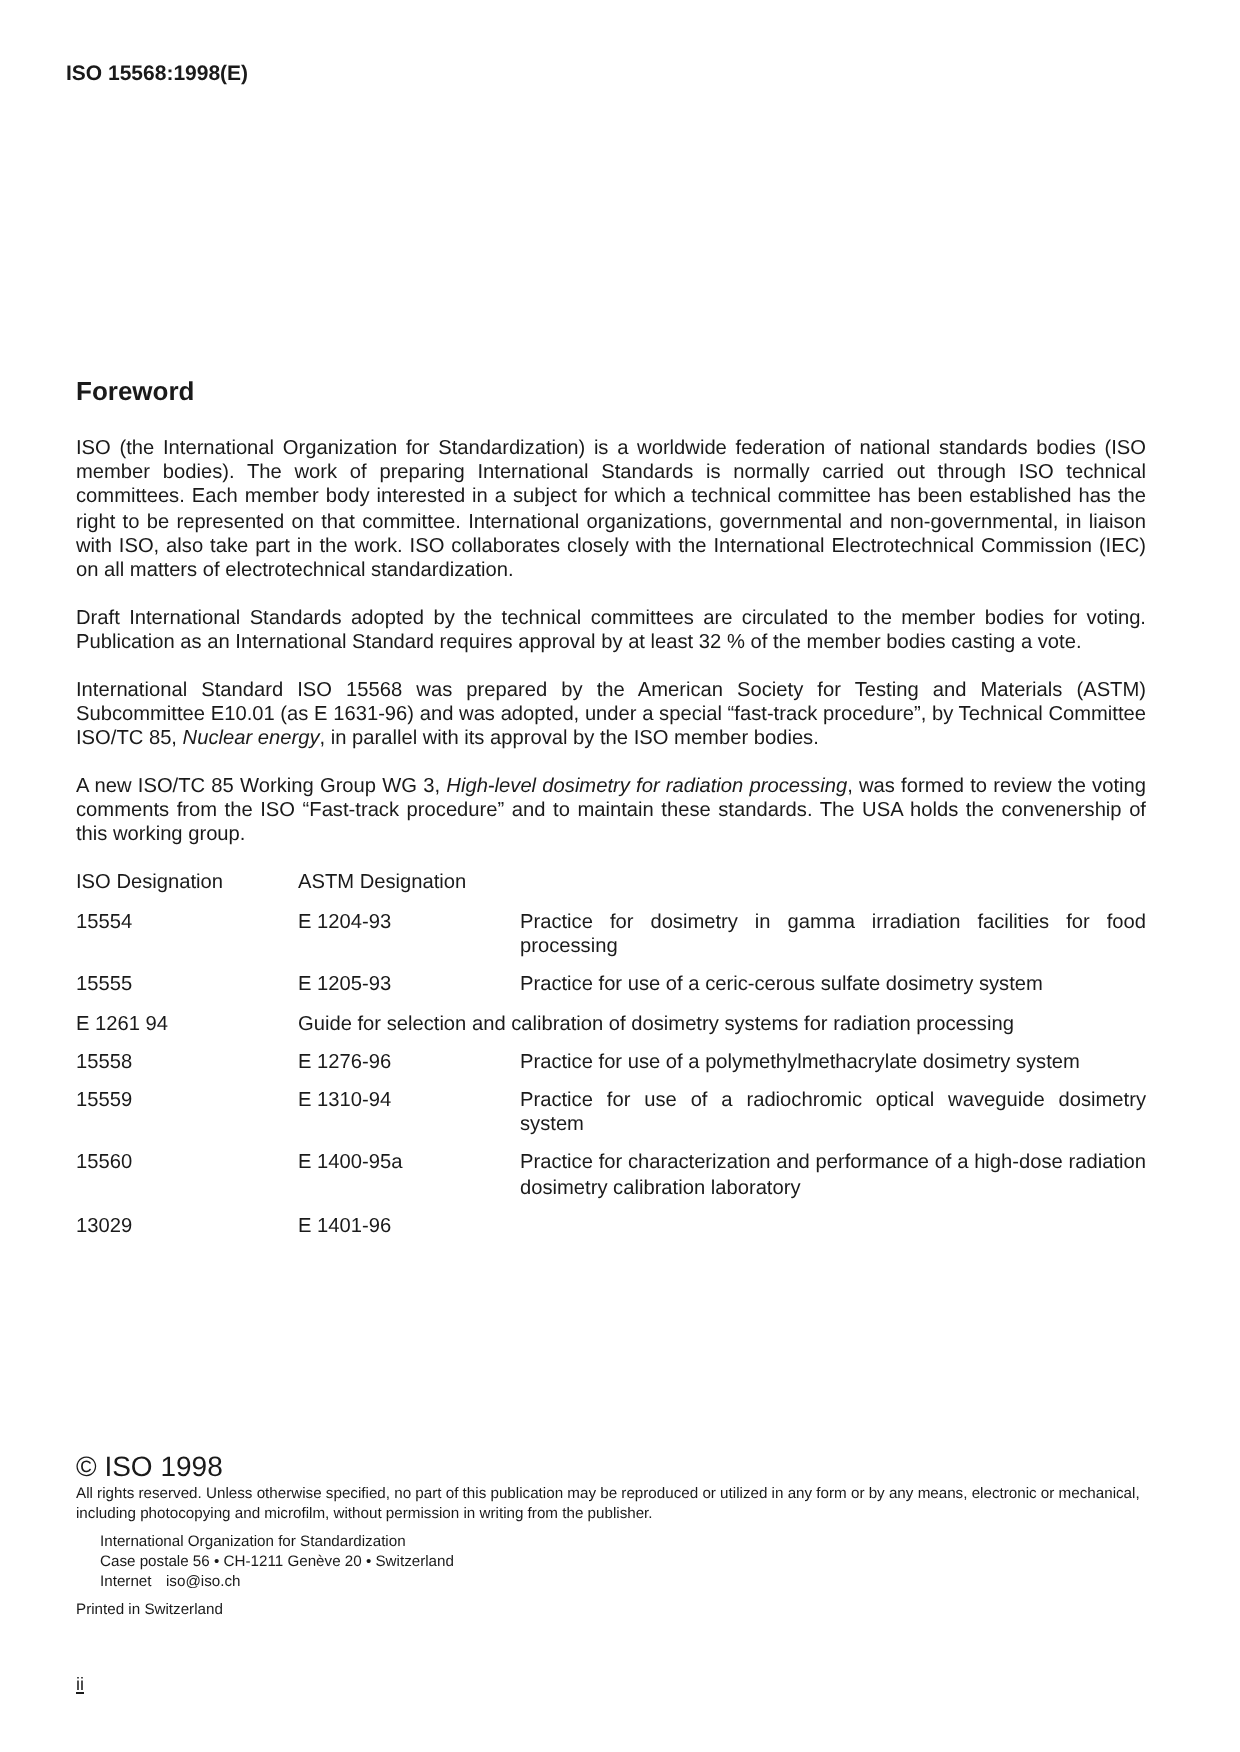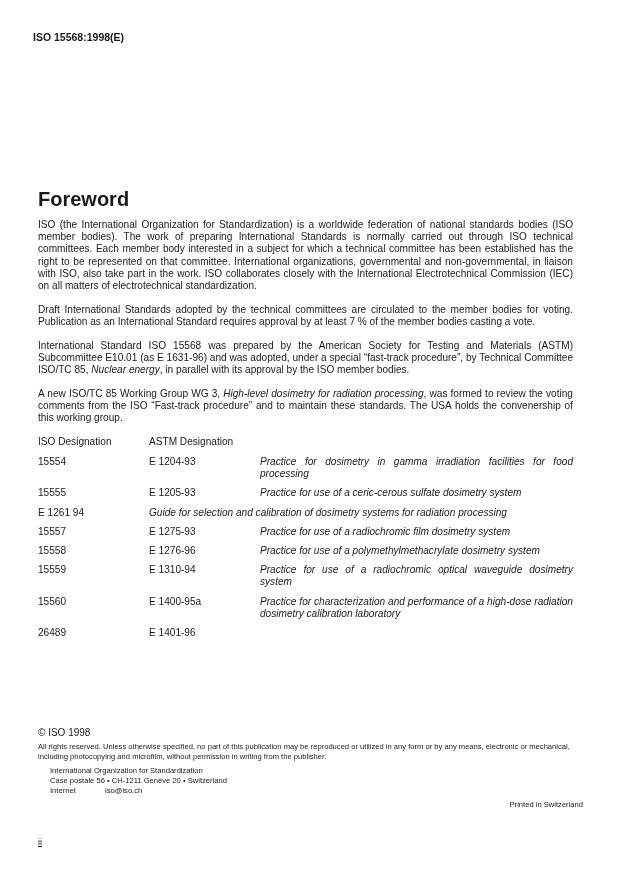--- a/index.html
+++ b/index.html
@@ -1,48 +1,48 @@
 <!DOCTYPE html>
 <html><head>
   <meta charset="utf-8">
   <style>
     html, body { margin: 0; padding: 0; background: #ffffff; }
     body { width: 620px; height: 876px; position: relative; overflow: hidden;
            font-family: "Liberation Sans", sans-serif; color: #1a1a1a; }
     .header-ref { position: absolute; left: 33px; top: 31px; font-size: 10.5px; font-weight: bold; }
-    .title { position: absolute; left: 38px; top: 188px; font-size: 20px; font-weight: bold; margin: 0; }
+    .title { position: absolute; left: 38px; top: 188px; font-size: 13px; font-weight: bold; margin: 0; }
     .body-wrap { position: absolute; left: 38px; top: 219px; width: 535px; font-size: 10.1px; line-height: 12.2px; }
     .para { margin: 0 0 11.5px 0; text-align: justify; }
     .para em { font-style: italic; }
     .table { margin-top: 1px; }
     .row { display: flex; margin-bottom: 7px; }
     .row.head { margin-bottom: 8px; }
     .c1 { width: 111px; flex: none; }
     .c2 { width: 111px; flex: none; }
     .c3 { flex: 1; text-align: justify; }
-    .row:not(.head) .c3 { font-style: italic; }
+    .row:not(.head) .c3 { }
     .footer { position: absolute; left: 38px; top: 728px; width: 545px; font-size: 7.6px; line-height: 10px; }
     .footer p { margin: 0; }
-    .copy { font-size: 10px; margin-bottom: 4px !important; }
+    .copy { font-size: 14px; margin-bottom: 4px !important; }
     .rights { margin-bottom: 4px !important; }
     .addr { padding-left: 12px; }
-    .addr .lbl { display: inline-block; width: 55px; }
-    .printed { margin-top: 4px !important; text-align: right; }
+    .addr .lbl { display: inline-block; width: 33px; }
+    .printed { margin-top: 4px !important; }
     .page-num { position: absolute; left: 38px; top: 837px; font-size: 9px; text-decoration: underline; }
   </style>
 </head>
 <body>
 
 <div class="header-ref">ISO 15568:1998(E)</div>
 
 <h1 class="title">Foreword</h1>
 
 <div class="body-wrap">
   <p class="para">ISO (the International Organization for Standardization) is a worldwide federation of national standards bodies (ISO member bodies). The work of preparing International Standards is normally carried out through ISO technical committees. Each member body interested in a subject for which a technical committee has been established has the right to be represented on that committee. International organizations, governmental and non-governmental, in liaison with ISO, also take part in the work. ISO collaborates closely with the International Electrotechnical Commission (IEC) on all matters of electrotechnical standardization.</p>
-  <p class="para">Draft International Standards adopted by the technical committees are circulated to the member bodies for voting. Publication as an International Standard requires approval by at least 7 % of the member bodies casting a vote.</p>
+  <p class="para">Draft International Standards adopted by the technical committees are circulated to the member bodies for voting. Publication as an International Standard requires approval by at least 32 % of the member bodies casting a vote.</p>
   <p class="para"><span>International Standard ISO 15568 was prepared by the American Society for Testing and Materials (ASTM) Subcommittee E10.01 (as E 1631-96) and was adopted, under a special “fast-track procedure”, by Technical Committee ISO/TC 85, </span><em>Nuclear energy</em><span>, in parallel with its approval by the ISO member bodies.</span></p>
   <p class="para"><span>A new ISO/TC 85 Working Group WG 3, </span><em>High-level dosimetry for radiation processing</em><span>, was formed to review the voting comments from the ISO “Fast-track procedure” and to maintain these standards. The USA holds the convenership of this working group.</span></p>
 
   <div class="table">
     <div class="row head">
       <div class="c1">ISO Designation</div>
       <div class="c2">ASTM Designation</div>
     </div>
     <div class="row">
       <div class="c1">15554</div>
@@ -52,41 +52,36 @@
     <div class="row">
       <div class="c1">15555</div>
       <div class="c2">E 1205-93</div>
       <div class="c3">Practice for use of a ceric-cerous sulfate dosimetry system</div>
     </div>
     <div class="row">
       <div class="c2">E 1261 94</div>
       <div class="c3">Guide for selection and calibration of dosimetry systems for radiation processing</div>
     </div>
     <div class="row">
-      <div class="c1">15557</div>
-      <div class="c2">E 1275-93</div>
-      <div class="c3">Practice for use of a radiochromic film dosimetry system</div>
-    </div>
-    <div class="row">
       <div class="c1">15558</div>
       <div class="c2">E 1276-96</div>
       <div class="c3">Practice for use of a polymethylmethacrylate dosimetry system</div>
     </div>
     <div class="row">
       <div class="c1">15559</div>
       <div class="c2">E 1310-94</div>
       <div class="c3">Practice for use of a radiochromic optical waveguide dosimetry system</div>
     </div>
     <div class="row">
       <div class="c1">15560</div>
       <div class="c2">E 1400-95a</div>
       <div class="c3">Practice for characterization and performance of a high-dose radiation dosimetry calibration laboratory</div>
     </div>
     <div class="row">
-      <div class="c1">26489</div>
+      <div class="c1">13029</div>
       <div class="c2">E 1401-96</div>
     </div>
   </div>
 </div>
 
 <div class="footer">
   <p class="copy">©  ISO 1998</p>
   <p class="rights">All rights reserved. Unless otherwise specified, no part of this publication may be reproduced or utilized in any form or by any means, electronic or mechanical, including photocopying and microfilm, without permission in writing from the publisher.</p>
   <div class="addr">
     <p>International Organization for Standardization</p>

